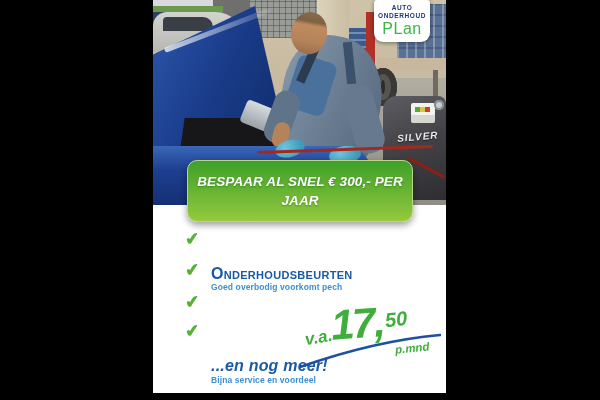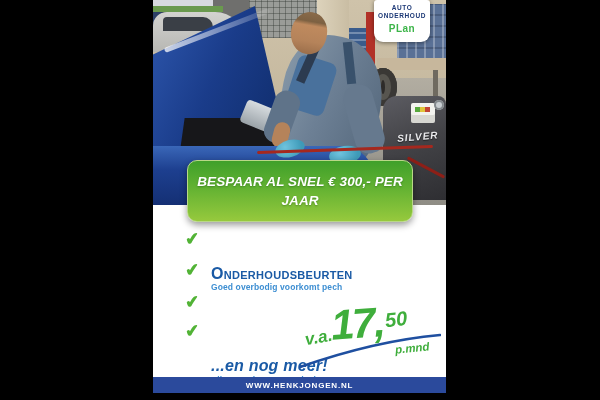--- a/index.html
+++ b/index.html
@@ -71,21 +71,21 @@
   .glove2{left:176px;top:146px;width:32px;height:18px;border-radius:50%;transform:rotate(-8deg);
           background:radial-gradient(circle at 35% 35%,#6fc3de,#3e9ab8 75%);}
   .hose{left:104px;top:148px;width:176px;height:3px;background:#a5281e;transform:rotate(-2deg);border-radius:2px;}
   .cable{left:252px;top:166px;width:42px;height:3px;background:#8d1f17;transform:rotate(28deg);border-radius:2px;}
 
   
   .logo{position:absolute;top:0;right:16px;width:56px;height:42px;background:#fff;
         border-radius:3px 3px 9px 9px;box-shadow:0 1px 4px rgba(0,0,0,.45);
         text-align:center;padding-top:4px;box-sizing:border-box;}
   .logo-l1,.logo-l2{font-size:6.5px;font-weight:bold;color:var(--logo-navy);letter-spacing:.6px;line-height:8px;}
-  .logo-l3{font-size:10px;font-weight:700;color:var(--logo-green);letter-spacing:.5px;line-height:17px;}
+  .logo-l3{font-size:16px;font-weight:400;color:var(--logo-green);letter-spacing:.5px;line-height:17px;}
 
   
   .banner{position:absolute;left:34px;top:160px;width:226px;height:62px;border-radius:10px;
           background:linear-gradient(180deg,var(--banner-green-top) 0%,#63b232 45%,var(--banner-green-bottom) 100%);
           border:1px solid #b9d887;box-shadow:0 3px 7px rgba(0,0,0,.4);
           display:flex;flex-direction:row;justify-content:center;align-items:center;box-sizing:border-box;}
   .banner div{color:#fff;font-weight:bold;font-style:italic;font-size:13.5px;line-height:19px;
               text-align:center;letter-spacing:.1px;text-shadow:0 1px 2px rgba(0,60,0,.35);}
 
   
@@ -200,18 +200,15 @@
     <div class="price">
       <svg class="swoosh" viewBox="0 0 142 66">
         <path d="M1,61 C 44,46 96,33 141,29" fill="none" stroke="#1f4fa0" stroke-width="2.6" stroke-linecap="round"></path>
       </svg>
       <span class="p-va">v.a.</span>
       <span class="p-amount">17,</span>
       <span class="p-cents">50</span>
       <span class="p-pmnd">p.mnd</span>
     </div>
 
-    <div class="footer-bar">
-      <span>WWW.HENKJONGEN.NL</span>
-    </div>
 
   </div>
 </div>
 
 </body></html>

